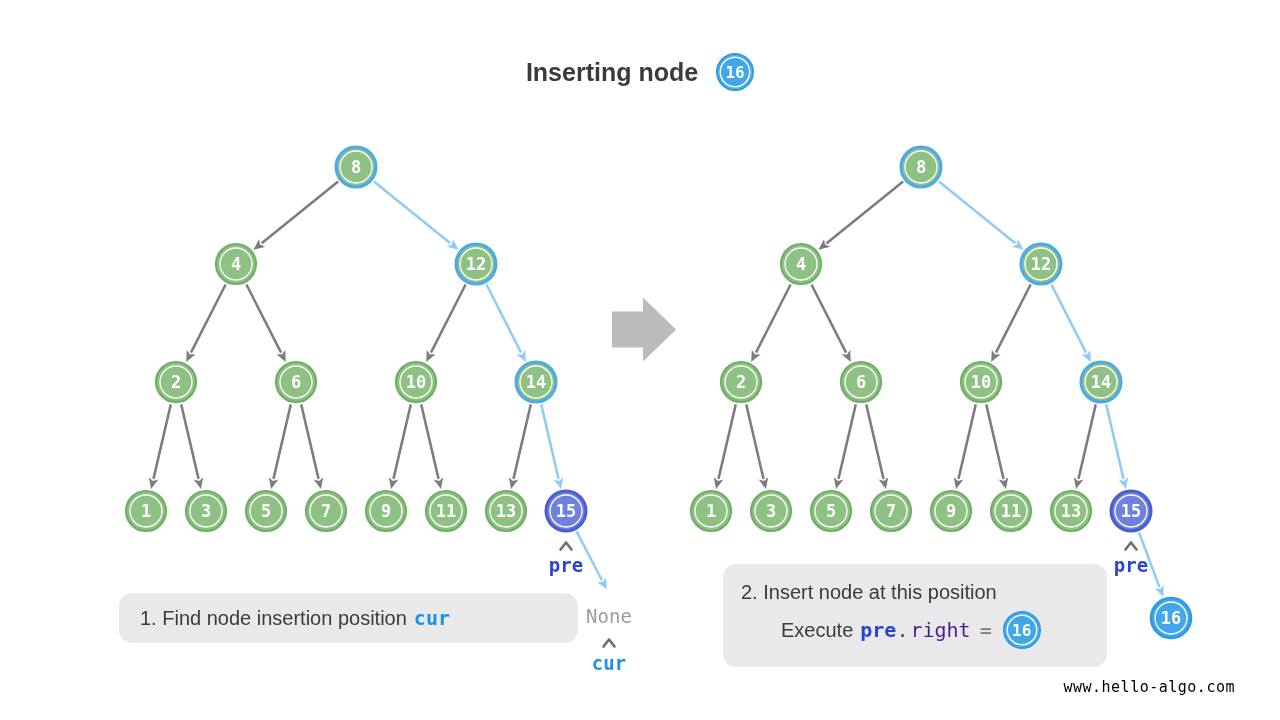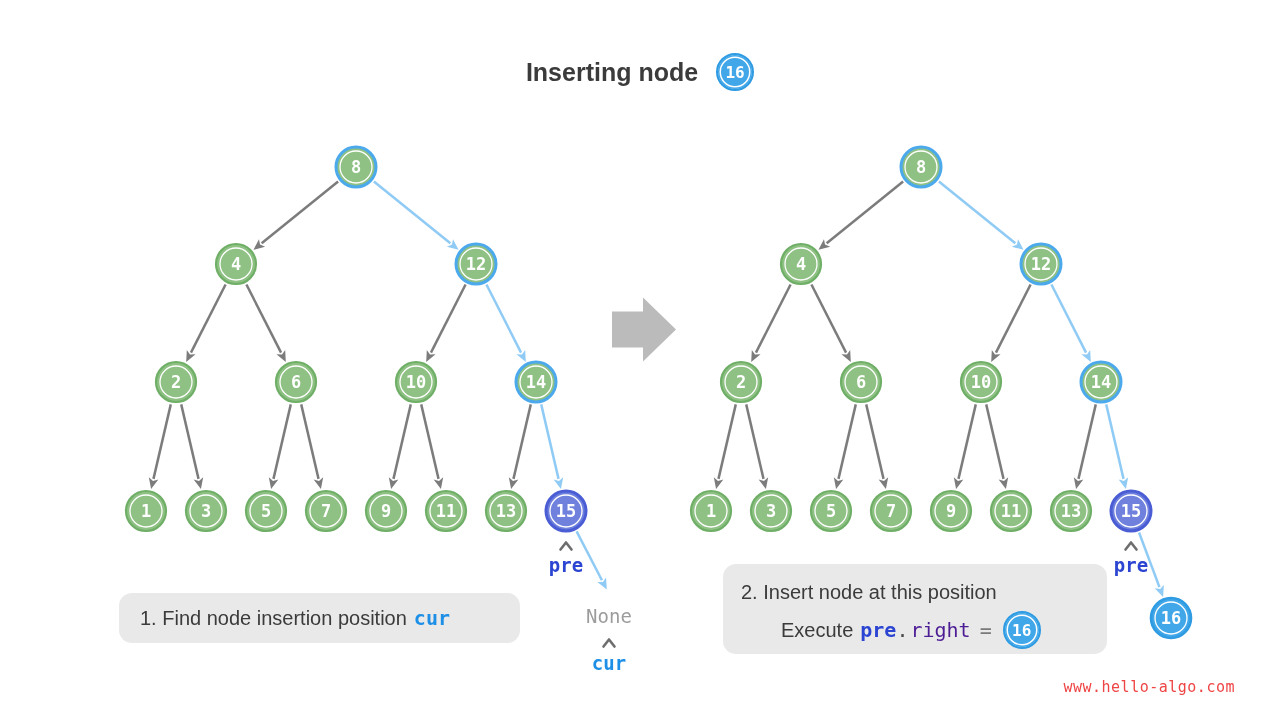--- a/index.html
+++ b/index.html
@@ -8,22 +8,22 @@
   .title-row{position:absolute;left:0;top:51px;width:1280px;height:42px;
              display:flex;align-items:center;justify-content:center;gap:18px;
              font-size:25px;font-weight:bold;color:#3B3B3B;}
   .chip{display:inline-flex;align-items:center;justify-content:center;
         width:34px;height:34px;border-radius:50%;flex:0 0 auto;}
   .chip-text{font-family:"DejaVu Sans Mono",monospace;font-weight:bold;font-size:16px;color:#ffffff;}
   #diagram{position:absolute;left:0;top:0;}
   .node-text{font-family:"DejaVu Sans Mono",monospace;font-weight:bold;font-size:17px;}
   .ptr-label{font-family:"DejaVu Sans Mono",monospace;font-size:19px;}
   .cap{position:absolute;border-radius:13px;color:#3B3B3B;font-size:20px;}
-  .cap1{left:119px;top:593px;width:401px;height:50px;display:flex;align-items:center;padding-left:21px;box-sizing:border-box;}
-  .cap2{left:723px;top:564px;width:384px;height:90px;box-sizing:border-box;padding:17px 0 0 18px;}
+  .cap1{left:119px;top:593px;width:459px;height:50px;display:flex;align-items:center;padding-left:21px;box-sizing:border-box;}
+  .cap2{left:723px;top:564px;width:384px;height:103px;box-sizing:border-box;padding:17px 0 0 18px;}
   .cap2-line2{display:flex;align-items:center;margin:7px 0 0 40px;}
   .code{font-family:"DejaVu Sans Mono",monospace;font-size:20px;}
   .bold{font-weight:bold;}
   .sp-l{margin-left:7px;}
   .sp-s{margin-left:2px;}
   .sp-m{margin-left:9px;}
   .chip-margin{margin-left:11px;}
   .watermark{position:absolute;right:45px;top:678px;font-family:"DejaVu Sans Mono",monospace;
              font-size:15px;letter-spacing:0.5px;}
 </style>
@@ -259,15 +259,15 @@
       <span class="code bold sp-l" style="color: rgb(43, 69, 210);">pre</span>
       <span class="code" style="color: rgb(74, 74, 74);">.</span>
       <span class="code sp-s" style="color: #4c1d95;">right</span>
       <span class="code sp-m" style="color: rgb(122, 122, 122);">=</span>
       <span class="chip chip-margin" style="background: rgb(65, 167, 233); border: 2px solid rgb(46, 155, 226); box-shadow: rgb(65, 167, 233) 0px 0px 0px 1.5px inset, rgb(255, 255, 255) 0px 0px 0px 3px inset;">
           <span class="chip-text">16</span>
         </span>
     </div>
   </div>
 
-  <div class="watermark" style="color: #ef4444;">www.hello-algo.com</div>
+  <div class="watermark" style="color: #000000;">www.hello-algo.com</div>
 
 </div>
 
 </body></html>

